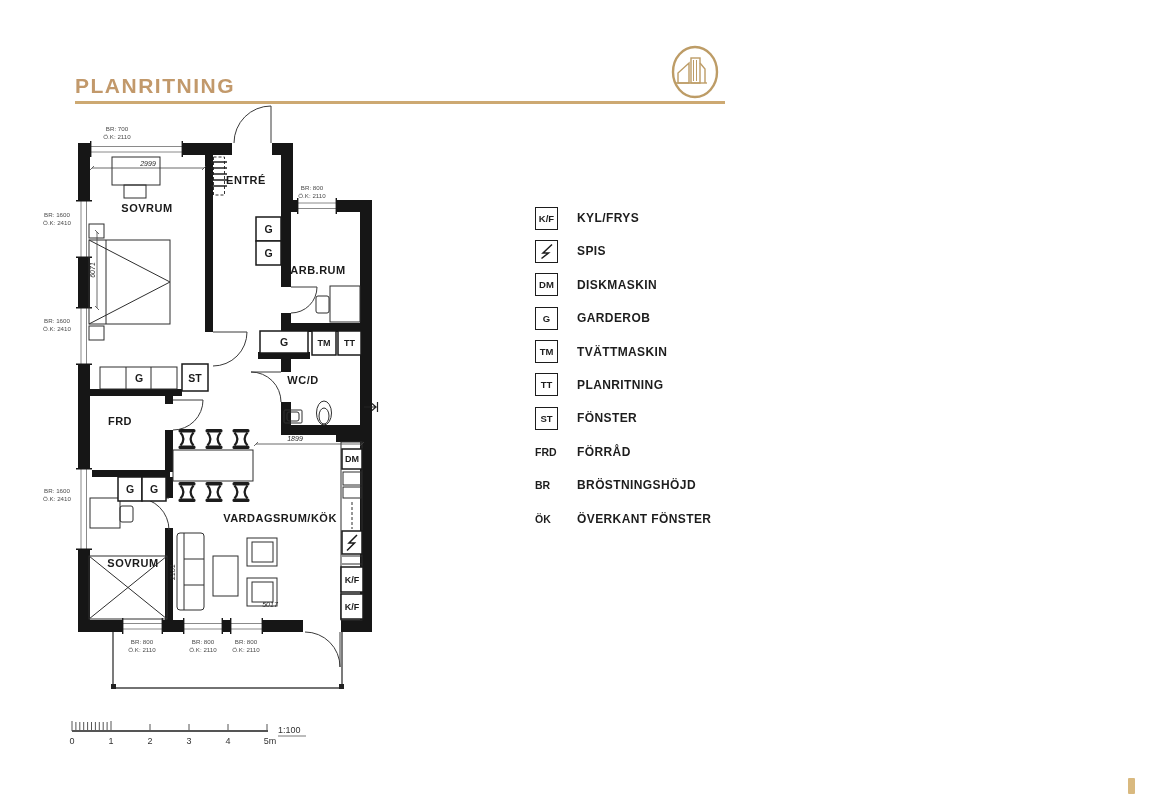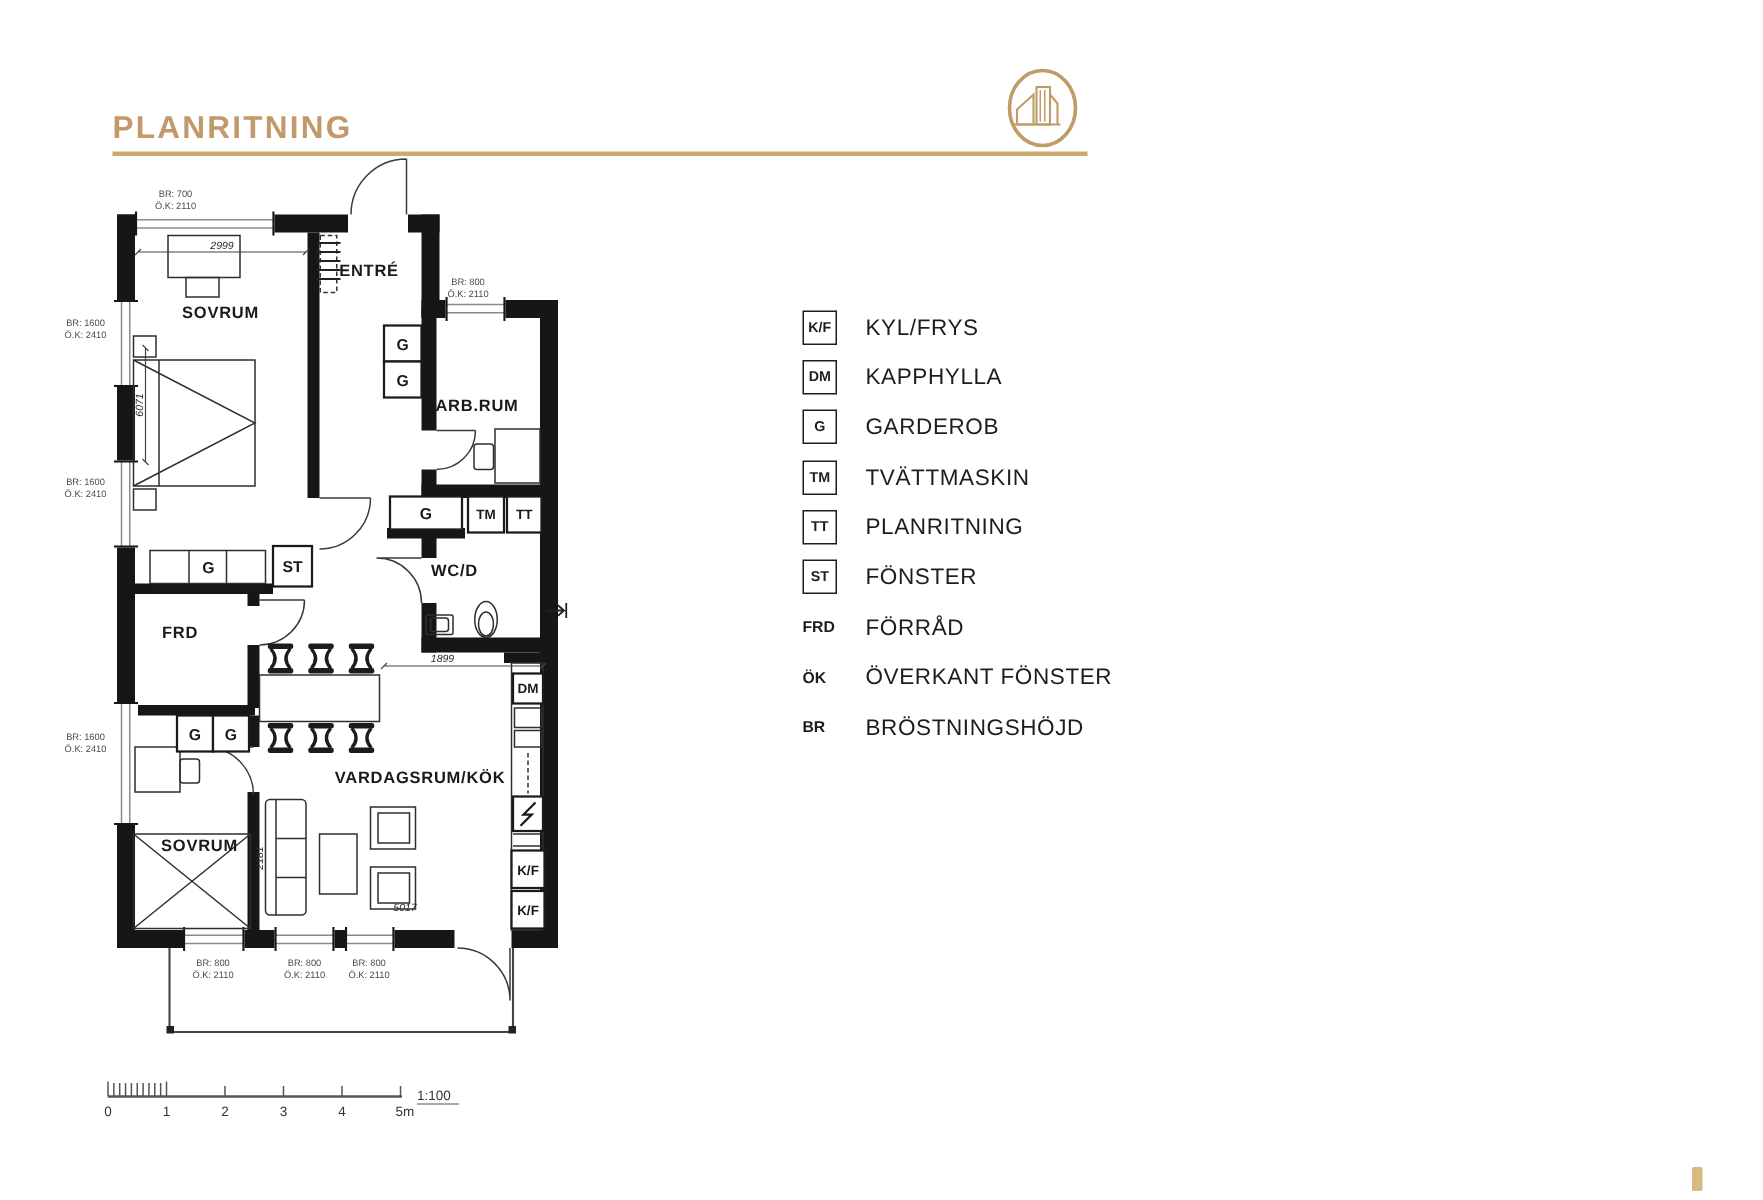--- a/index.html
+++ b/index.html
@@ -25,21 +25,21 @@
   .door{fill:none;stroke:#3a3a3a;stroke-width:1;}
   .glass{stroke:#8a8a8a;stroke-width:1;}
   .thin{fill:none;stroke:#444;stroke-width:1.4;}
   
   .legend{position:absolute;left:535px;top:207px;}
   .lrow{display:flex;align-items:center;height:22px;margin-bottom:11.4px;}
   .lsym{width:34px;display:flex;align-items:center;}
   .lbox{display:inline-flex;align-items:center;justify-content:center;width:21px;height:21px;
         border:1.7px solid #1d1d1d;font-size:9.5px;font-weight:bold;color:#1d1d1d;}
   .ltext{font-size:10.5px;font-weight:bold;color:#1d1d1d;}
-  .llabel{font-size:15px;font-weight:normal;color:#1d1d1d;letter-spacing:.4px;margin-left:8px;}
+  .llabel{font-size:12px;font-weight:bold;color:#1d1d1d;letter-spacing:.4px;margin-left:8px;}
   .page-marker{position:absolute;left:1128px;top:778px;width:7px;height:16px;background:#D9B97F;border-radius:1px;}
 </style>
 </head>
 <body>
 
 <div class="page">
 
   <div class="title">PLANRITNING</div>
   <div class="title-rule"></div>
   <svg class="logo" viewBox="0 0 54 56">
@@ -308,23 +308,33 @@
 
   <div class="legend">
     <div class="lrow">
         <span class="lsym">
           <span class="lbox">K/F</span>
         </span>
         <span class="llabel">KYL/FRYS</span>
       </div>
     <div class="lrow">
         <span class="lsym">
+          <span class="lbox">
+            <svg width="17" height="17" viewBox="0 0 17 17">
+              <path d="M 14,1.5 L 5,10 H 10.5 L 3.5,15.5" stroke="#1d1d1d" stroke-width="1.5" fill="none"></path>
+            </svg>
+          </span>
+        </span>
+        <span class="llabel">SPIS</span>
+      </div>
+    <div class="lrow">
+        <span class="lsym">
           <span class="lbox">DM</span>
         </span>
-        <span class="llabel">KAPPHYLLA</span>
+        <span class="llabel">DISKMASKIN</span>
       </div>
     <div class="lrow">
         <span class="lsym">
           <span class="lbox">G</span>
         </span>
         <span class="llabel">GARDEROB</span>
       </div>
     <div class="lrow">
         <span class="lsym">
           <span class="lbox">TM</span>
@@ -344,29 +354,29 @@
         <span class="llabel">FÖNSTER</span>
       </div>
     <div class="lrow">
         <span class="lsym">
           <span class="ltext">FRD</span>
         </span>
         <span class="llabel">FÖRRÅD</span>
       </div>
     <div class="lrow">
         <span class="lsym">
+          <span class="ltext">BR</span>
+        </span>
+        <span class="llabel">BRÖSTNINGSHÖJD</span>
+      </div>
+    <div class="lrow">
+        <span class="lsym">
           <span class="ltext">ÖK</span>
         </span>
         <span class="llabel">ÖVERKANT FÖNSTER</span>
-      </div>
-    <div class="lrow">
-        <span class="lsym">
-          <span class="ltext">BR</span>
-        </span>
-        <span class="llabel">BRÖSTNINGSHÖJD</span>
       </div>
   </div>
 
   <svg class="scalebar" viewBox="60 712 260 48">
     <path d="M 72,731 H 268" stroke="#555" stroke-width="1.8"></path>
     <g stroke="#555" stroke-width="1">
       <path d="M 72,721 V 731 M 111,721 V 731"></path>
       <path d="M 75.9,722 V 731 M 79.8,722 V 731 M 83.7,722 V 731 M 87.6,722 V 731 M 91.5,722 V 731 M 95.4,722 V 731 M 99.3,722 V 731 M 103.2,722 V 731 M 107.1,722 V 731"></path>
       <path d="M 150,724 V 731 M 189,724 V 731 M 228,724 V 731 M 267,724 V 731"></path>
     </g>

